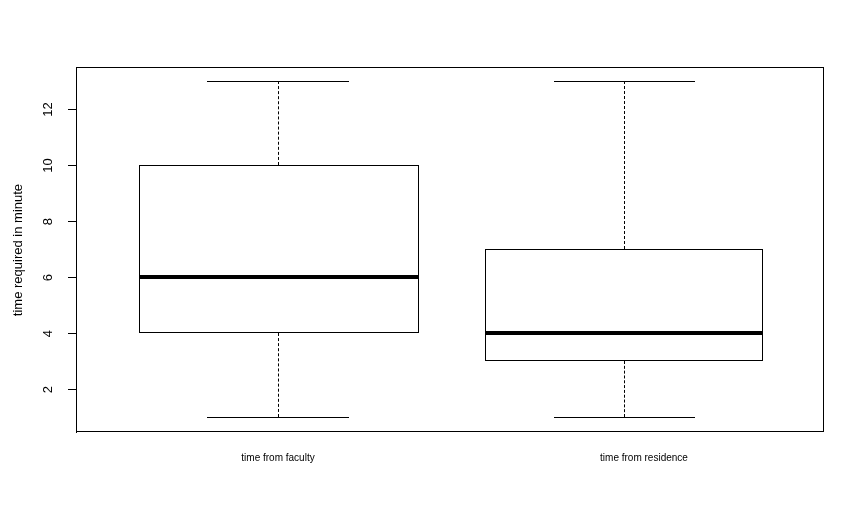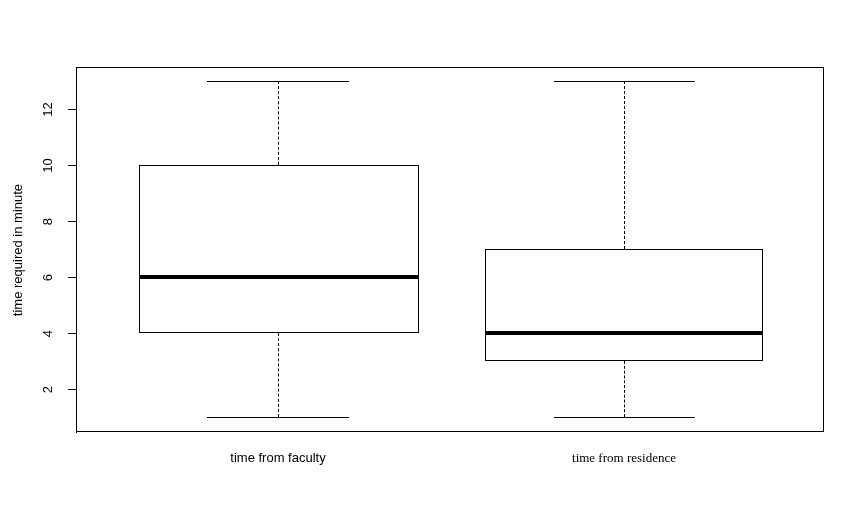--- a/index.html
+++ b/index.html
@@ -65,21 +65,21 @@
     line-height: 14px;
     text-align: center;
     white-space: nowrap;
     transform: rotate(-90deg);
     transform-origin: center center;
   }
   
   .x-tick-label {
     position: absolute;
     top: 450px;
-    font-size: 13px;
+    font-size: 10px;
     line-height: 15px;
     text-align: left;
     white-space: nowrap;
     transform: translateX(-50%);
   }
   
   .bp-group { position: absolute; left: 0; top: 0; }
   .bp-box {
     position: absolute;
     border: 1px solid #000000;
@@ -151,15 +151,15 @@
 
     <div class="bp-whisker" style="left:624px; top:361px; height:56px;"></div>
     <div class="bp-cap" style="left:554px; top:417px; width:141px;"></div>
 
     <div class="bp-box" style="left:485px; top:249px; width:278px; height:112px;"></div>
 
     <div class="bp-median" style="left:485px; top:331px; width:278px;"></div>
   </div>
 
   <div class="x-tick-label" style="left:278px;">time from faculty</div>
-  <div class="x-tick-label" style="left:624px;font-family:Liberation Serif, serif;">time from residence</div>
+  <div class="x-tick-label" style="left:644px;">time from residence</div>
 
 </div>
 
 </body></html>

